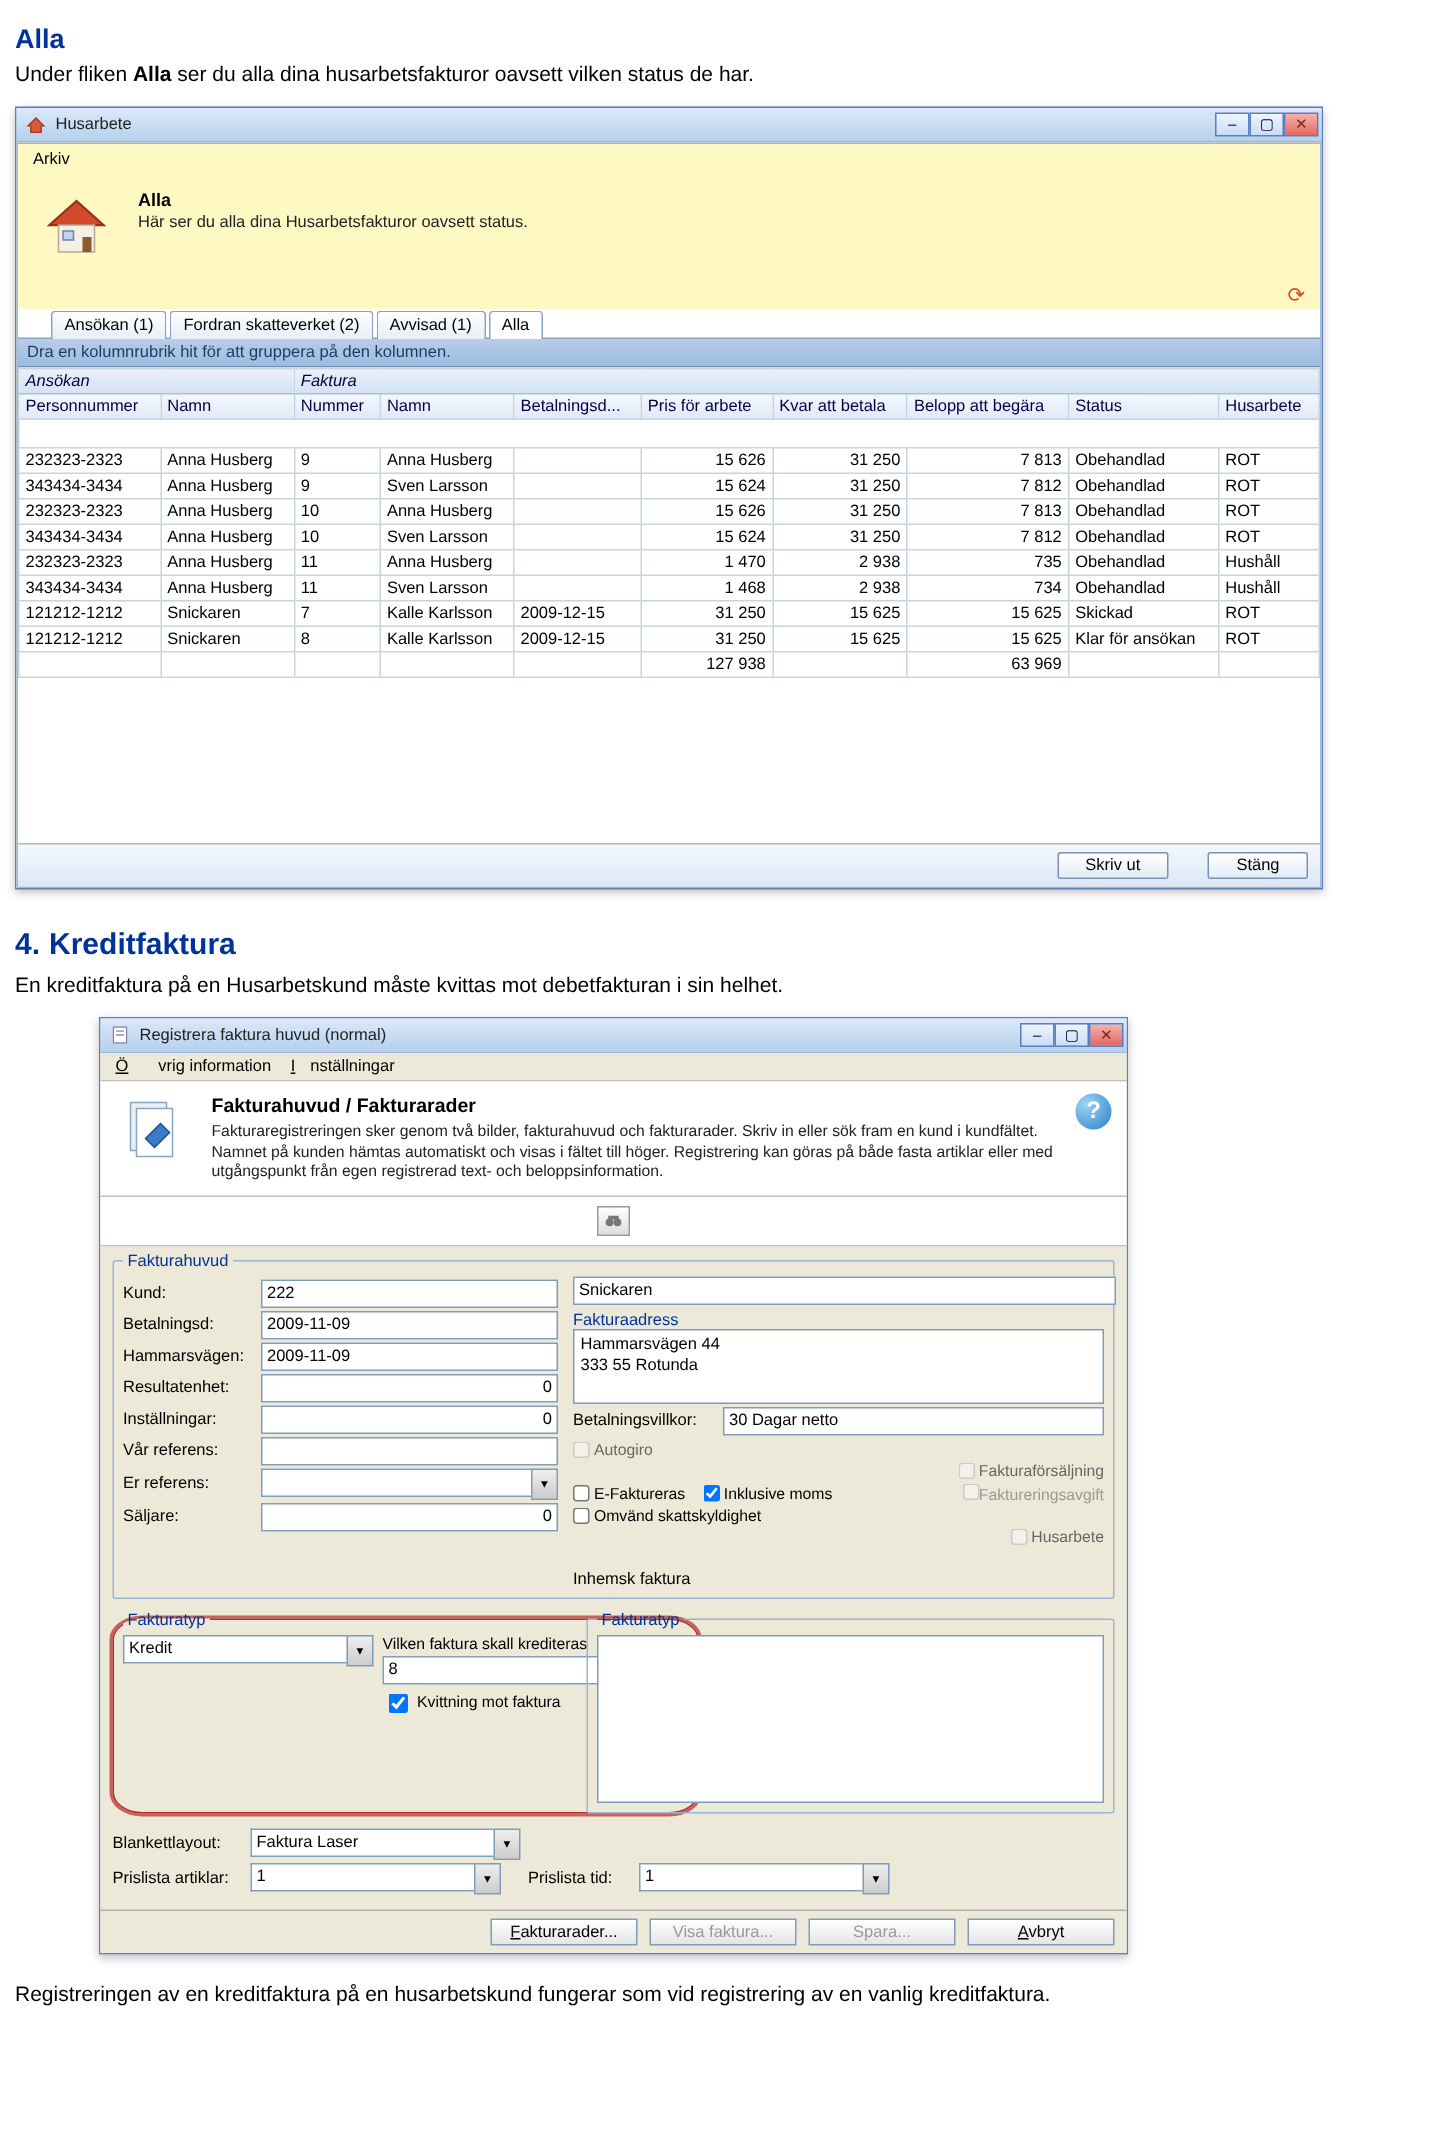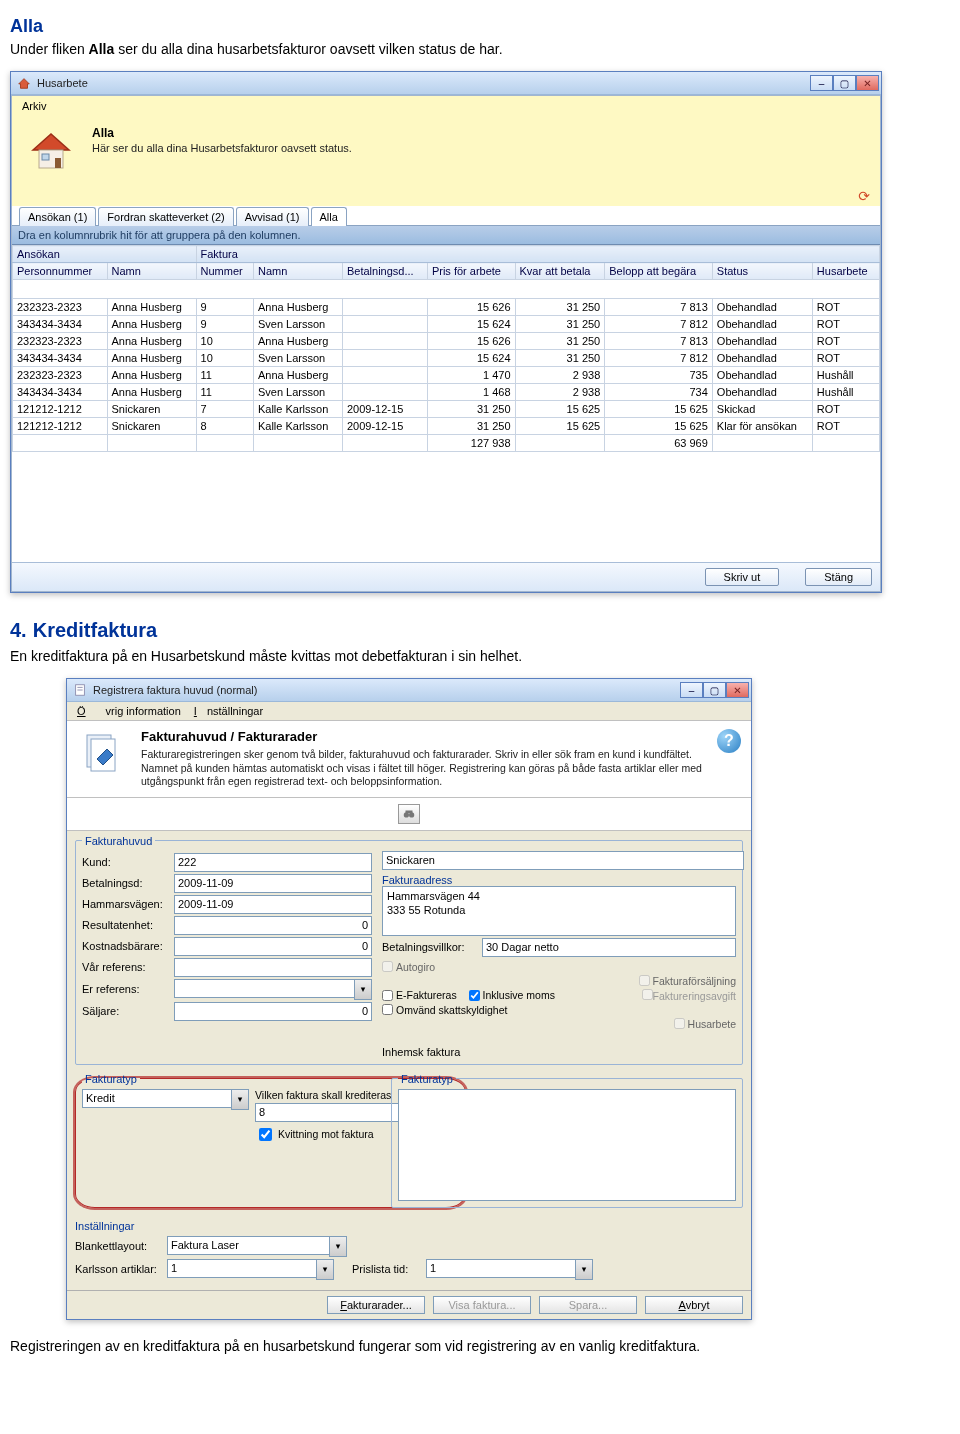--- a/index.html
+++ b/index.html
@@ -65,21 +65,21 @@
   .menubar { padding:4px 10px; font-size:11px; }
   .app-head {
     display:flex; align-items:flex-start; padding:10px 12px 14px 12px;
   }
   .app-head svg { width:54px;height:48px; margin-right:14px; }
   .app-head .hd-title { font-weight:bold; font-size:12px; margin-bottom:2px;}
   .app-head .hd-sub { font-size:11px; color:#222; }
   .refresh-row { display:flex; justify-content:flex-end; padding:0 10px 2px 10px; }
 
   .tabbar {
-    display:flex; align-items:flex-end; padding:0 7px; gap:2px;
+    display:flex; align-items:flex-end; padding:0 22px; gap:2px;
     border-bottom:1px solid #8aa3c2;
     background:#fff;
   }
   .tab {
     padding:3px 8px; border:1px solid #8aa3c2; border-bottom:none;
     background:linear-gradient(#fff,#e6eef9); font-size:11px; position:relative; bottom:-1px;
     border-radius:3px 3px 0 0;
   }
   .tab.active { background:#fff; }
 
@@ -92,20 +92,21 @@
   }
   table.grid { border-collapse:collapse; width:100%; font-size:11px; }
   table.grid th, table.grid td {
     border:1px solid #c8d3e2; padding:2px 4px; text-align:left;
     white-space:nowrap; overflow:hidden;
   }
   table.grid thead.grouphdr th {
     background:linear-gradient(#e9f0fa,#d3e2f4);
     color:#004; font-weight:normal;
     border-bottom:1px solid #a8bdd8;
+    font-style:italic;
   }
   table.grid thead.colhdr th {
     background:linear-gradient(#f3f7fd,#dfe9f7);
     color:#004; font-weight:normal;
   }
   table.grid tr.spacer td { height:14px; background:#fff; }
   table.grid tr.sum td { font-weight:normal; background:#fff; }
   table.grid td.num { text-align:right; }
   .grid-body-wrap { background:#fff; }
   .grid-fill { height:110px; background:#fff; }
@@ -457,21 +458,21 @@
             </div>
             <div class="row">
               <span class="lbl">Hammarsvägen:</span>
               <input class="inp" value="2009-11-09" style="">
             </div>
             <div class="row">
               <span class="lbl">Resultatenhet:</span>
               <input class="inp" style="text-align: right;" value="0">
             </div>
             <div class="row">
-              <span class="lbl">Kostnadsbärare:</span>
+              <span class="lbl">Inställningar:</span>
               <input class="inp" style="text-align: right;" value="0">
             </div>
             <div class="row">
               <span class="lbl">Vår referens:</span>
               <input class="inp" style="">
             </div>
             <div class="row">
               <span class="lbl">Er referens:</span>
               <div class="dropdown">
                 <input class="inp" style="">
@@ -544,30 +545,29 @@
             </div>
           </div>
         </fieldset>
         <fieldset>
           <legend>Fakturatyp</legend>
           <div class="huvudtext"></div>
         </fieldset>
       </div>
 
       <div class="full2">
-        <div class="link" style="margin:4px 0">Inställningar</div>
         <div class="row">
           <span class="lbl">Blankettlayout:</span>
           <div class="dropdown" style="flex:0 0 180px">
             <input class="inp" value="Faktura Laser" style="">
             <div class="ddbtn">▾</div>
           </div>
         </div>
         <div class="row">
-          <span class="lbl">Karlsson artiklar:</span>
+          <span class="lbl">Prislista artiklar:</span>
           <div class="dropdown" style="flex:0 0 44px">
             <input class="inp" value="1" style="">
             <div class="ddbtn">▾</div>
           </div>
           <span style="width:70px;margin-left:14px;font-size:11px">Prislista tid:</span>
           <div class="dropdown" style="flex:0 0 44px">
             <input class="inp" value="1" style="">
             <div class="ddbtn">▾</div>
           </div>
         </div>

